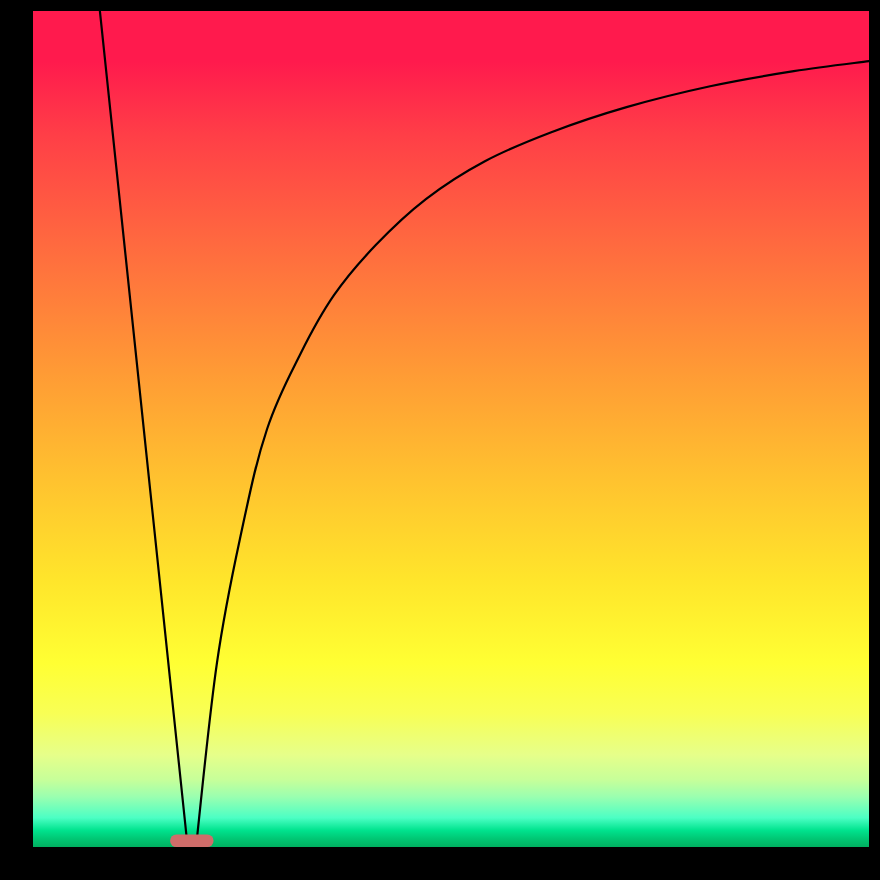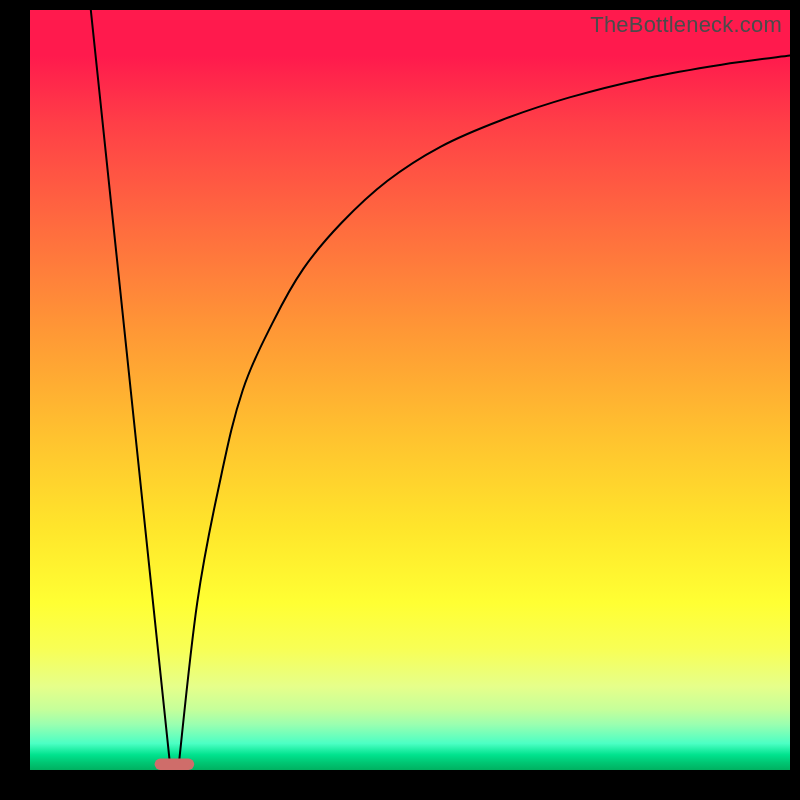--- a/index.html
+++ b/index.html
@@ -57,21 +57,20 @@
     inset: 0;
     width: 100%;
     height: 100%;
   }
 </style>
 </head>
 <body>
 
 <div class="outer">
   <div class="plot">
-    <div class="watermark">TheBottleneck.com</div>
     <svg class="curves" viewBox="0 0 760 760" preserveAspectRatio="none">
       <g id="series-group">
           <path d="M 60.800000000000004 0 L 140.6 760" fill="none" stroke="#000" stroke-width="2" stroke-linecap="round"></path>
           <path d="M 148.20000000000002 760 C 151.62 729.904, 159.676 644.784, 167.2 592.8 C 174.724 540.8159999999999, 181.792 509.50399999999996, 190 471.2 C 198.208 432.896, 203.22400000000002 408.728, 212.8 380 C 222.376 351.272, 232.25600000000003 333.488, 243.20000000000002 311.6 C 254.144 289.71200000000005, 261.28799999999995 276.18399999999997, 273.59999999999997 258.4 C 285.912 240.61599999999999, 296.55199999999996 228.53200000000007, 311.59999999999997 212.80000000000007 C 326.64799999999997 197.06800000000007, 339.416 184.68, 357.2 171 C 374.984 157.32, 389.88000000000005 147.74400000000006, 410.40000000000003 136.80000000000007 C 430.92 125.85600000000008, 447.944 119.09200000000006, 471.2 110.20000000000005 C 494.45599999999996 101.30800000000004, 513.6080000000001 94.92399999999999, 539.6 87.39999999999998 C 565.592 79.87599999999996, 588.24 74.28239999999997, 615.6 68.39999999999998 C 642.96 62.51759999999999, 665.6080000000001 58.82400000000002, 691.6 54.72000000000003 C 717.592 50.616000000000035, 747.688 47.24160000000003, 760 45.60000000000002" fill="none" stroke="#000" stroke-width="2" stroke-linecap="round"></path>
         </g>
       <g id="marker-group">
           <rect x="124.64" y="748.60" width="39.52" height="11.40" rx="5.70" ry="5.70" fill="#cf6d6a"></rect>
         </g>
     </svg>
   </div>

